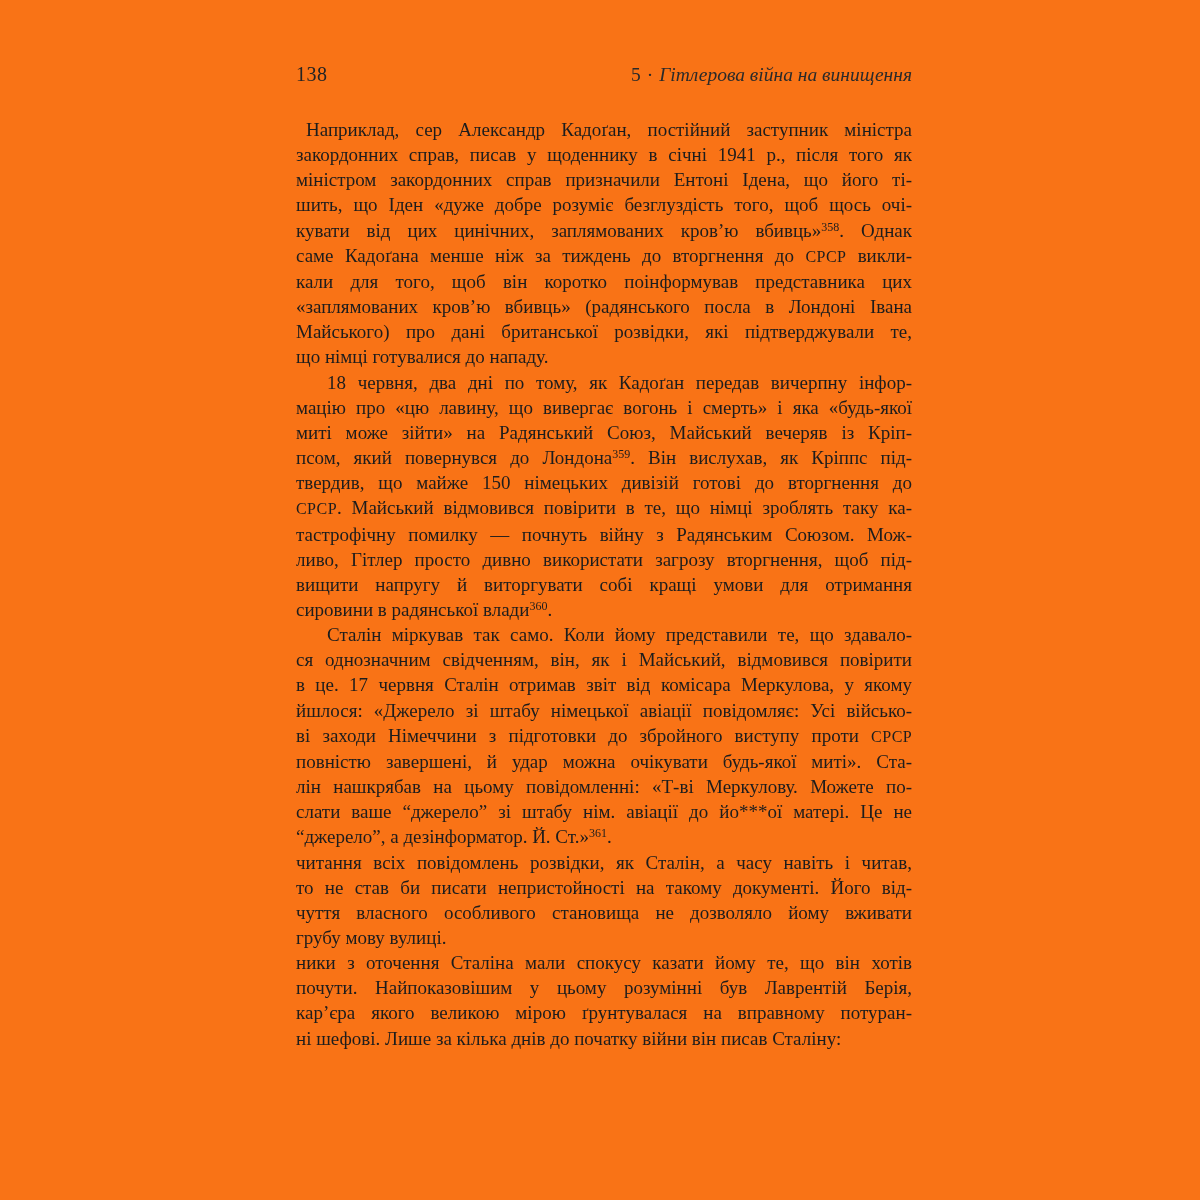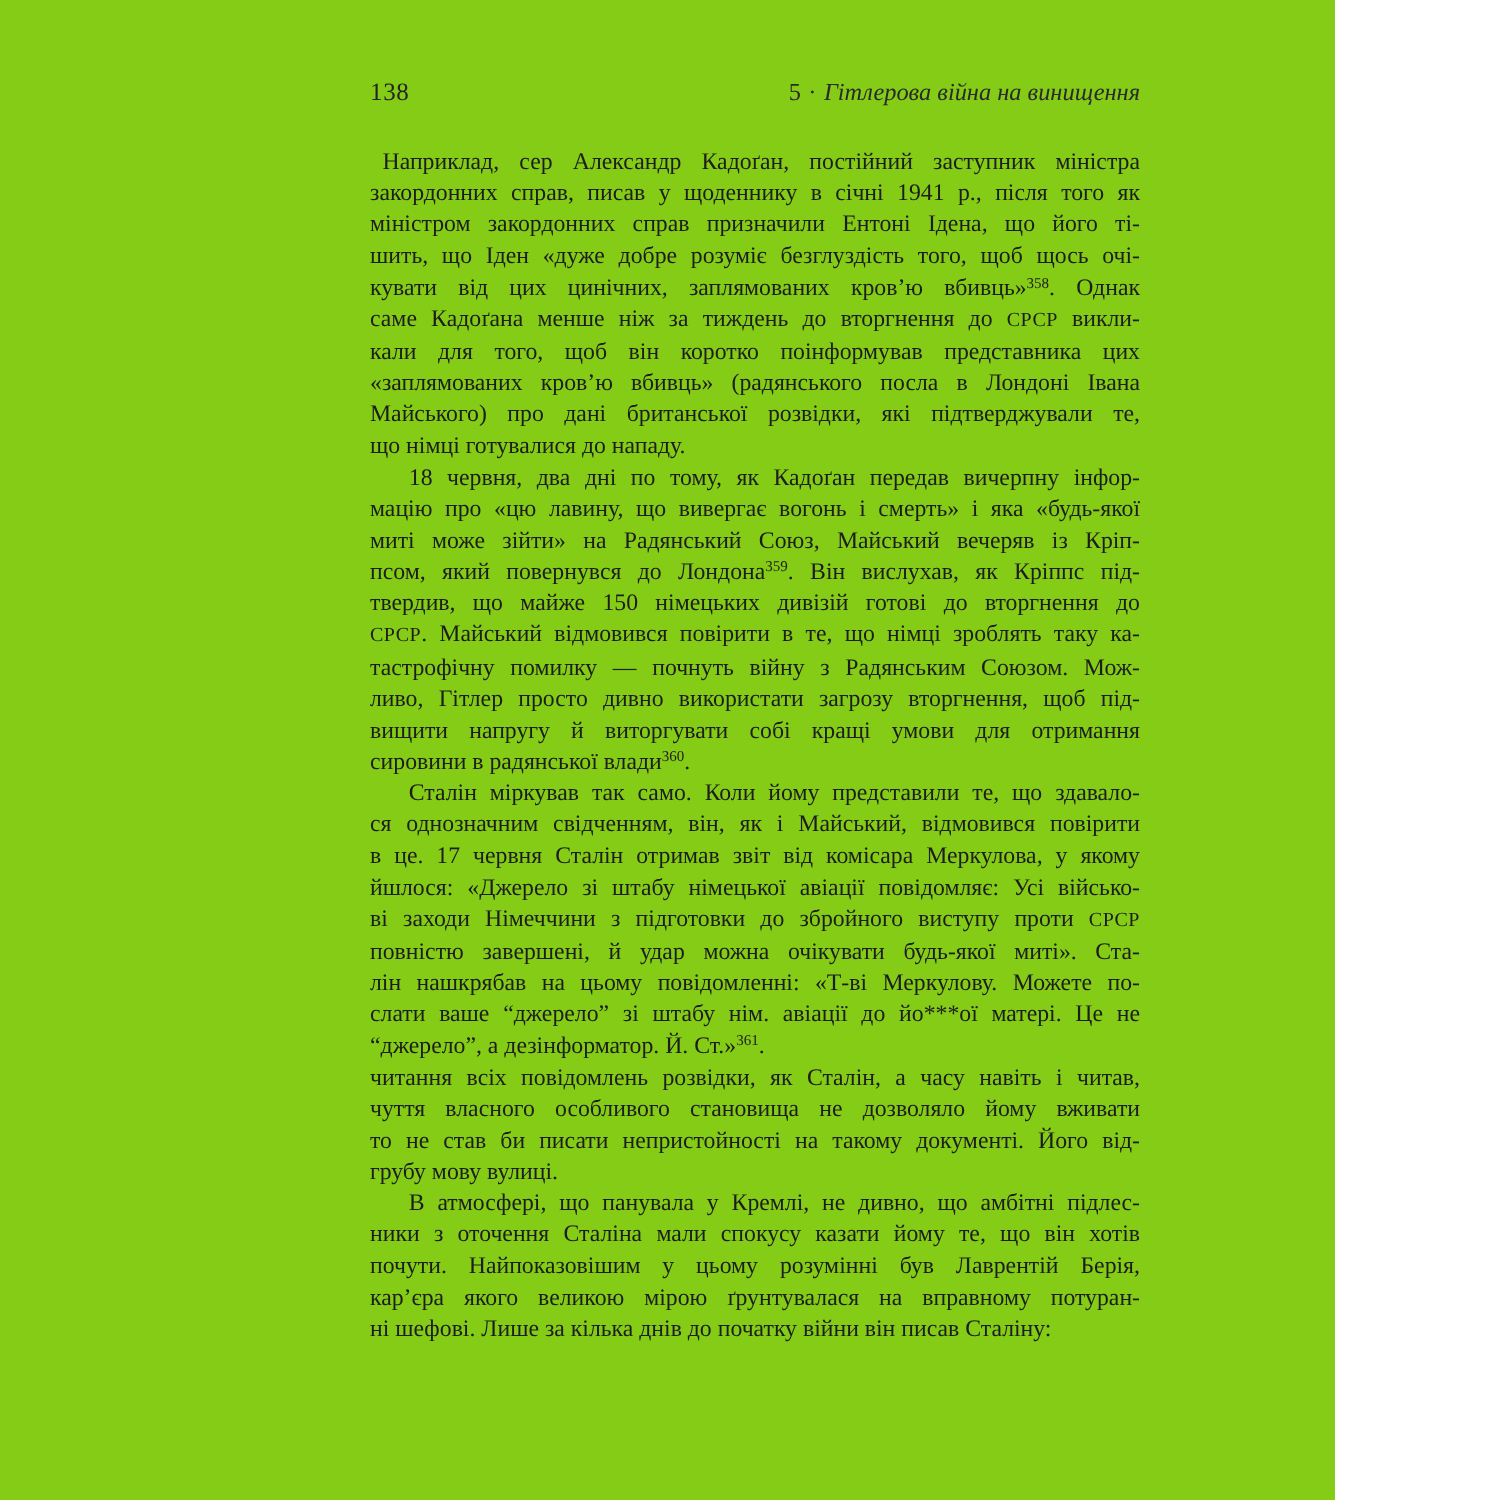--- a/index.html
+++ b/index.html
@@ -2,23 +2,23 @@
 <html lang="uk"><head>
 <meta charset="utf-8">
 <style>
   html, body {
     margin: 0;
     padding: 0;
     background: #ffffff;
   }
   .page {
     position: relative;
-    width: 1068px;
+    width: 1200px;
     height: 1200px;
-    background: #84cc16;
+    background: #f97316;
     font-family: "Liberation Serif", serif;
     color: #1d1d1d;
     overflow: hidden;
   }
   .running-head {
     position: absolute;
     left: 296px;
     top: 63px;
     width: 616px;
     display: flex;
@@ -121,26 +121,25 @@
         <div class="line">в це. 17 червня Сталін отримав звіт від комісара Меркулова, у якому</div>
         <div class="line">йшлося: «Джерело зі штабу німецької авіації повідомляє: Усі військо-</div>
         <div class="line">ві заходи Німеччини з підготовки до збройного виступу проти <span class="sc">СРСР</span></div>
         <div class="line">повністю завершені, й удар можна очікувати будь-якої миті». Ста-</div>
         <div class="line">лін нашкрябав на цьому повідомленні: «Т-ві Меркулову. Можете по-</div>
         <div class="line">слати ваше “джерело” зі штабу нім. авіації до йо***ої матері. Це не</div>
         <div class="line last">“джерело”, а дезінформатор. Й. Ст.»<sup>361</sup>.</div>
       </div>
       <div class="para">
         <div class="line">читання всіх повідомлень розвідки, як Сталін, а часу навіть і читав,</div>
+        <div class="line">то не став би писати непристойності на такому документі. Його від-</div>
         <div class="line">чуття власного особливого становища не дозволяло йому вживати</div>
-        <div class="line">то не став би писати непристойності на такому документі. Його від-</div>
         <div class="line last">грубу мову вулиці.</div>
       </div>
       <div class="para">
-        <div class="line first normal">В атмосфері, що панувала у Кремлі, не дивно, що амбітні підлес-</div>
         <div class="line">ники з оточення Сталіна мали спокусу казати йому те, що він хотів</div>
         <div class="line">почути. Найпоказовішим у цьому розумінні був Лаврентій Берія,</div>
         <div class="line">кар’єра якого великою мірою ґрунтувалася на вправному потуран-</div>
         <div class="line last">ні шефові. Лише за кілька днів до початку війни він писав Сталіну:</div>
       </div>
     </div>
 
 </div>
 
 </body></html>

